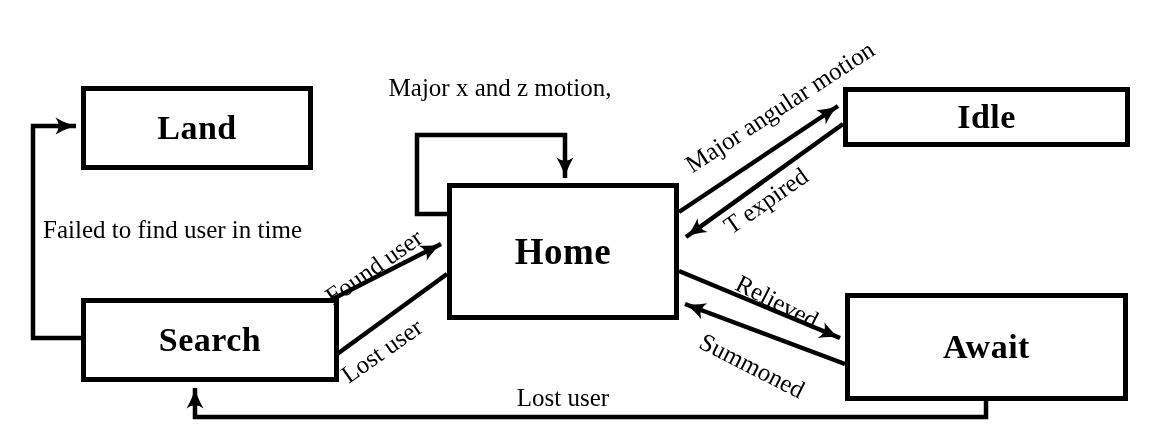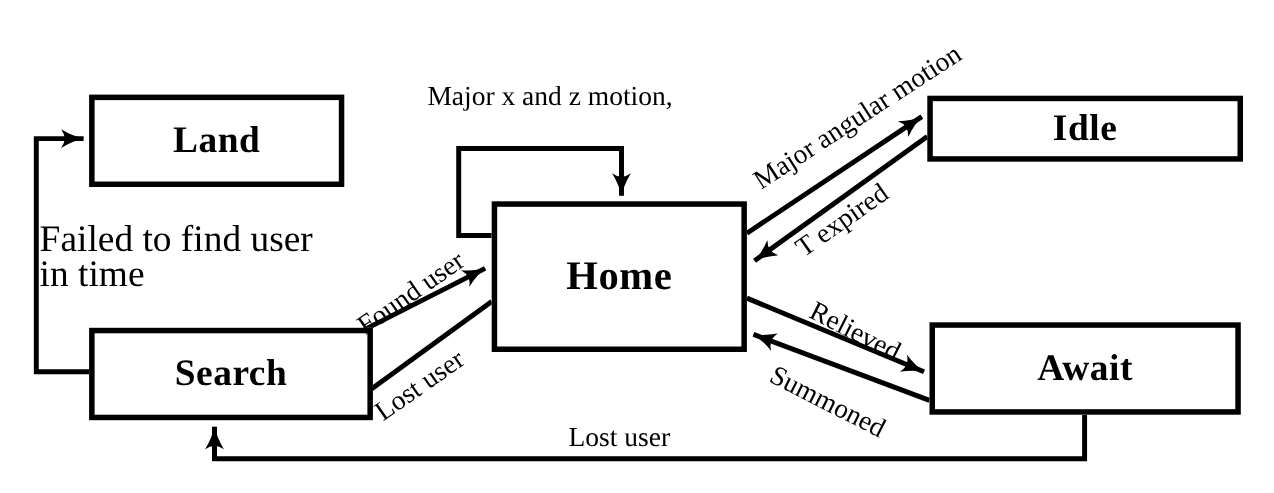--- a/index.html
+++ b/index.html
@@ -19,46 +19,47 @@
     border:5px solid #000;
     display:flex;align-items:center;justify-content:center;
     font-weight:bold;
     font-size:34px;
     letter-spacing:.5px;
   }
   .state-land  {left:81px;  top:86px;  width:232px; height:84px;}
   .state-search{left:81px;  top:298px; width:258px; height:84px;}
   .state-home  {left:447px; top:183px; width:232px; height:137px; font-size:37px;}
   .state-idle  {left:843px; top:87px;  width:287px; height:60px;}
-  .state-await {left:845px; top:293px; width:283px; height:84px;}
+  .state-await {left:845px; top:293px; width:283px; height:108px;}
   .elabel{
     position:absolute;
     font-size:25px;
     white-space:nowrap;
     transform:translate(-50%,-50%);
   }
   .rot-n35{transform:translate(-50%,-50%) rotate(-35deg);}
   .rot-n33{transform:translate(-50%,-50%) rotate(-33deg);}
   .rot-p27{transform:translate(-50%,-50%) rotate(27deg);}
   .lbl-selfloop   {left:500px; top:88px; text-align:left; line-height:32px;font-family:Liberation Serif, serif;}
   .lbl-major-ang  {left:780px; top:107px;}
   .lbl-t-expired  {left:766px; top:201px;}
   .lbl-found-user {left:374px; top:267px;}
   .lbl-lost-diag  {left:382px; top:351px;}
   .lbl-relieved   {left:777px; top:302px;}
   .lbl-summoned   {left:752px; top:366px;}
   .lbl-lost-bottom{left:563px; top:398px;}
   .lbl-failed{
     position:absolute;
-    left:36px; top:202px;
+    left:36px; top:214px;
     width:266px;
-    font-size:34px;
+    font-size:25px;
     line-height:32px;
     transform:none;
     white-space:normal;
+    text-align:right;
   }
 </style>
 </head>
 <body>
 
 <div class="stage">
 
   <svg class="arrows" width="1158" height="448" viewBox="0 0 1158 448" xmlns="http://www.w3.org/2000/svg">
     <defs>
       <marker id="arr" viewBox="0 0 10 8" refX="9.3" refY="4" markerWidth="23" markerHeight="18.4" markerUnits="userSpaceOnUse" orient="auto">

